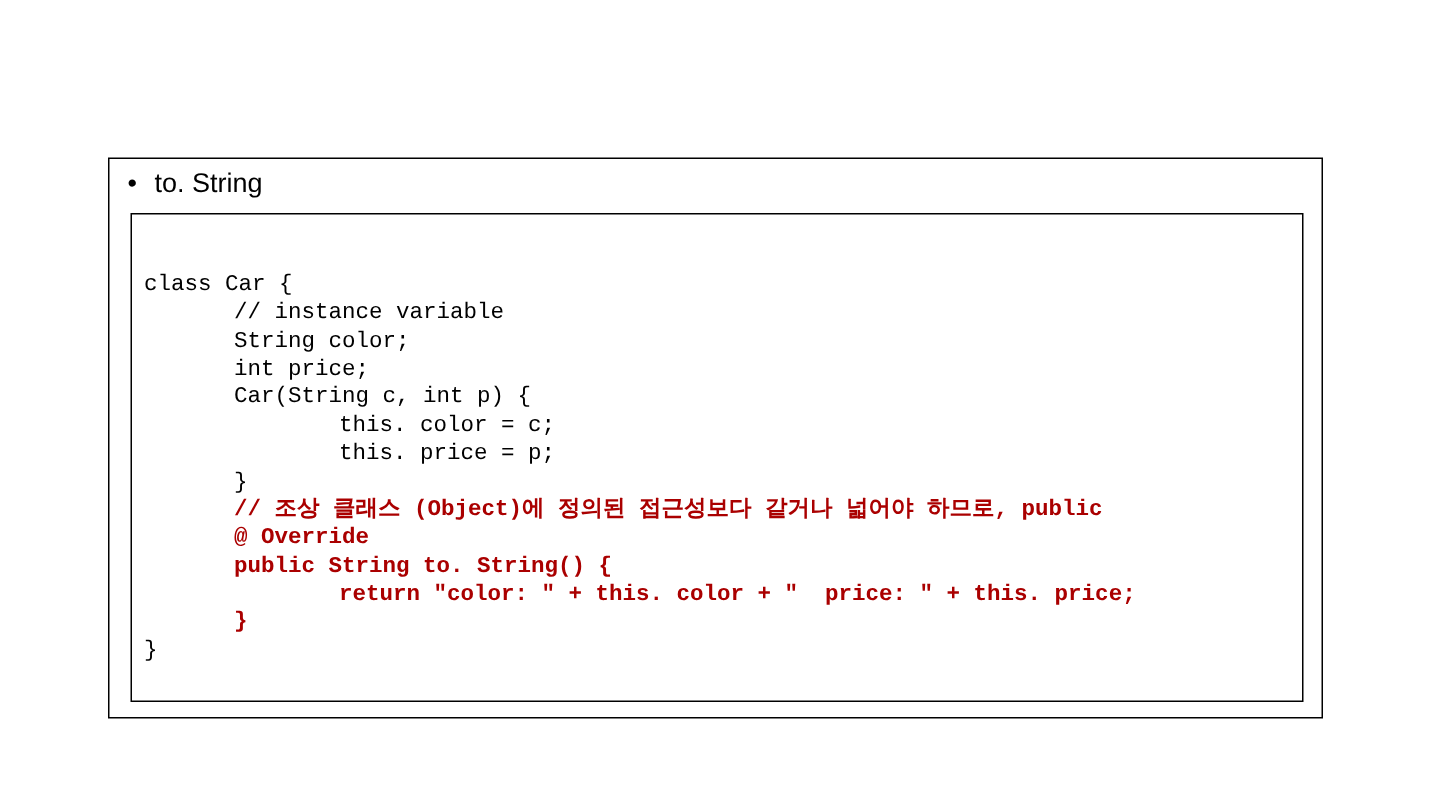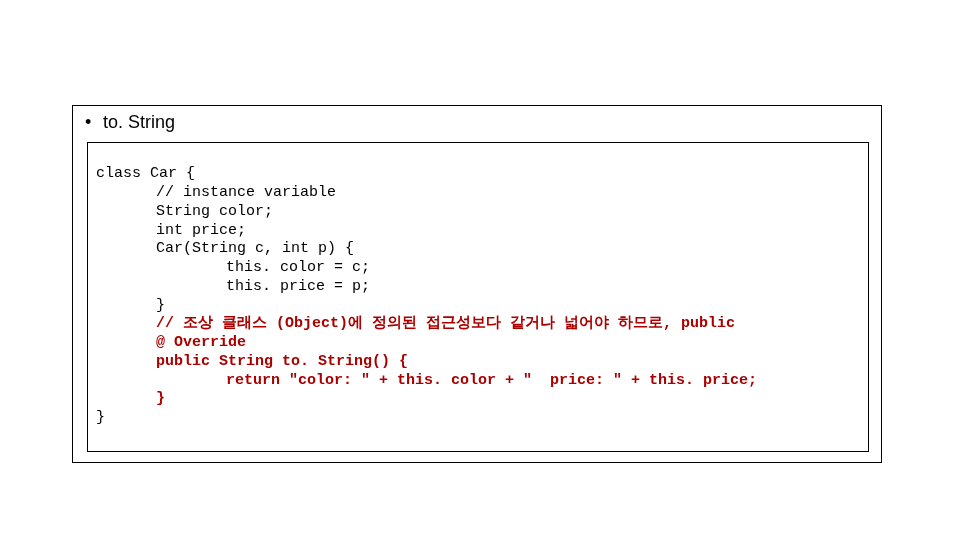--- a/index.html
+++ b/index.html
@@ -29,21 +29,21 @@
   .bullet-dot {
     width: 18px;
     flex: 0 0 18px;
     text-align: left;
   }
   .code-box {
     margin-top: 8px;
     margin-left: 2px;
     border: 1px solid #000000;
     box-sizing: border-box;
-    padding: 4px 8px 4px 8px;
+    padding: 20px 8px 4px 8px;
     font-family: Consolas, "Courier New", monospace;
     font-size: 15px;
     line-height: 1.25;
     color: #000000;
     white-space: pre;
     overflow: hidden;
   }
   .ind1 { display: inline-block; width: 60px; }
   .ind2 { display: inline-block; width: 130px; }
   .red-bold { color: #aa0000; font-weight: bold; }

